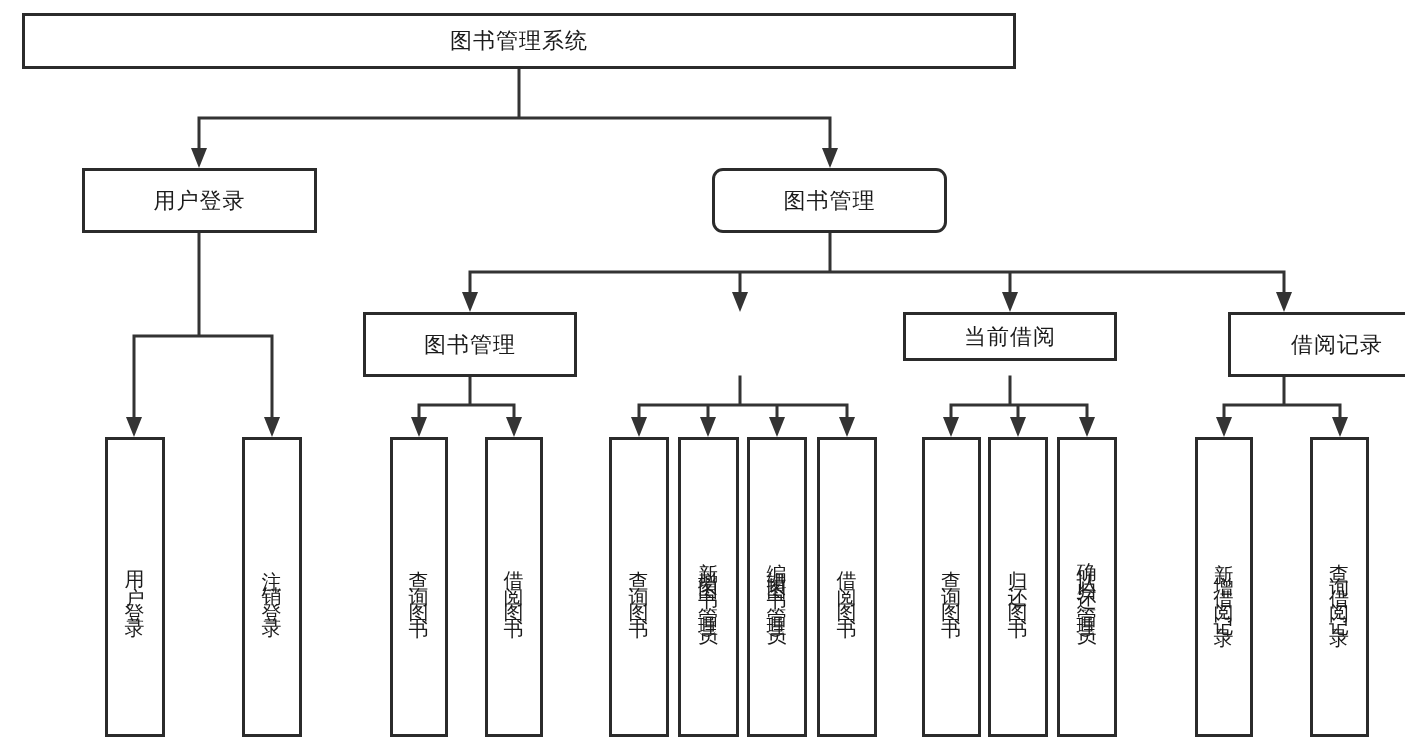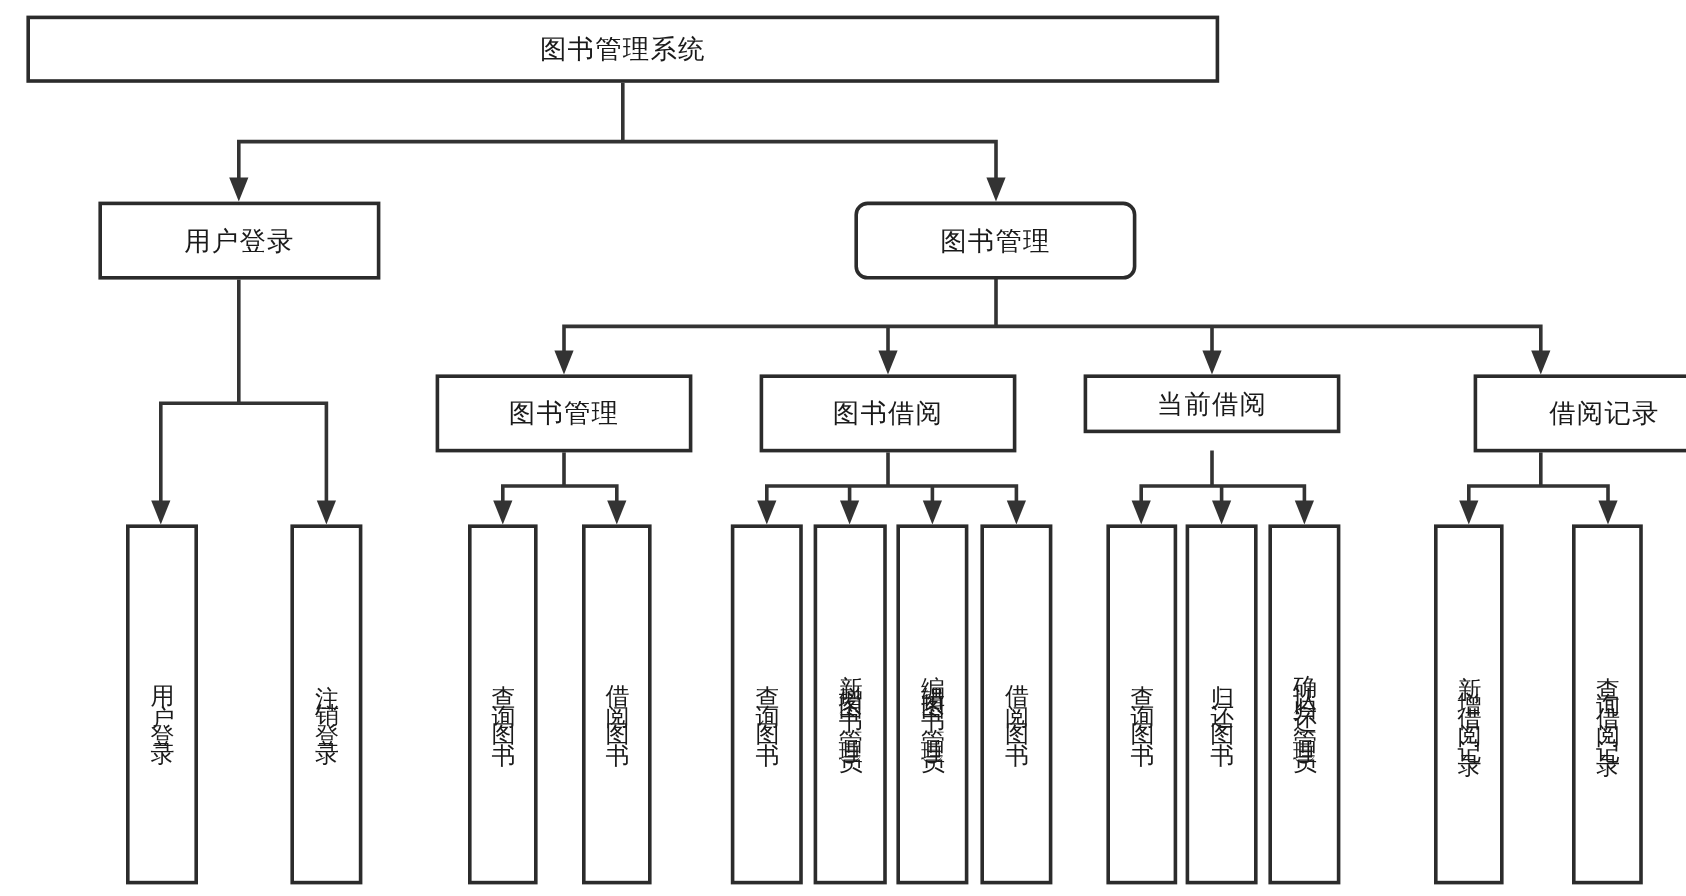--- a/index.html
+++ b/index.html
@@ -101,23 +101,20 @@
   <div class="box" style="left:82px;top:168px;width:235px;height:65px;">
     <span class="hlabel">用户登录</span>
   </div>
   <div class="box" style="left:712px;top:168px;width:235px;height:65px;border-radius:11px;">
     <span class="hlabel">图书管理</span>
   </div>
 
   <div class="box" style="left:363px;top:312px;width:214px;height:65px;">
     <span class="hlabel">图书管理</span>
   </div>
-  <div class="box" style="left:633px;top:312px;width:214px;height:65px;">
-    <span class="hlabel">图书借阅</span>
-  </div>
   <div class="box" style="left:903px;top:312px;width:214px;height:49px;">
     <span class="hlabel">当前借阅</span>
   </div>
   <div class="box" style="left:1228px;top:312px;width:218px;height:65px;">
     <span class="hlabel">借阅记录</span>
   </div>
 
   <div class="box leaf" style="left:105px;width:60px;">
     <span class="vlabel sp-wide">用户登录</span>
   </div>

